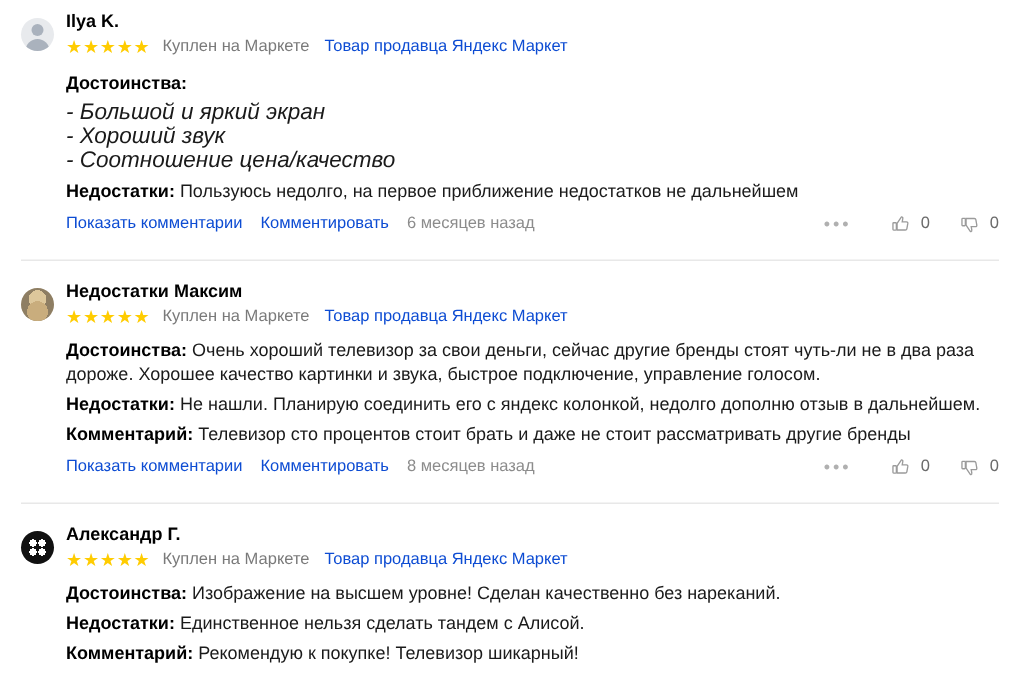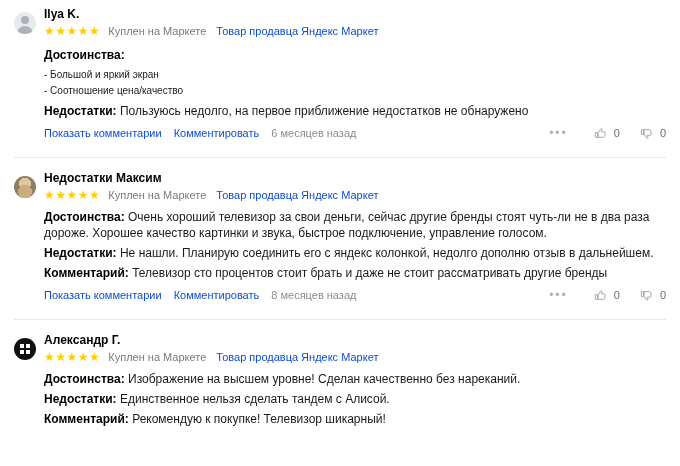--- a/index.html
+++ b/index.html
@@ -129,22 +129,23 @@
     font-weight: bold;
     color: #000000;
   }
   .bullets {
     margin: 2px 0 4px 0;
     padding: 0;
     list-style: none;
   }
   .bullets li {
     line-height: 16px;
-    font-size: 10px;
+    font-size: 15px;
     color: #1a1a1a;
+    font-style: italic;
   }
   .footer {
     margin-left: 30px;
     margin-top: 8px;
     display: flex;
     align-items: center;
     position: relative;
   }
   .foot-link {
     color: #0d4cd3;
@@ -208,25 +209,26 @@
           <a class="shop-link" href="#">Товар продавца Яндекс Маркет</a>
         </div>
       </div>
     </div>
     <div class="body">
       <div class="section">
         <span class="label">Достоинства:</span>
       </div>
       <ul class="bullets">
         <li>- Большой и яркий экран</li>
+        <li>- Хороший звук</li>
         <li>- Соотношение цена/качество</li>
       </ul>
       <div class="section">
         <span class="label">Недостатки:</span>
-        <span>Пользуюсь недолго, на первое приближение недостатков не обнаружено</span>
+        <span>Пользуюсь недолго, на первое приближение недостатков не дальнейшем</span>
       </div>
     </div>
     <div class="footer">
       <span class="foot-link">Показать комментарии</span>
       <span class="foot-link">Комментировать</span>
       <span class="time">6 месяцев назад</span>
       <span class="actions">
         <span class="dots">•••</span>
         <span class="vote">
           <span>

